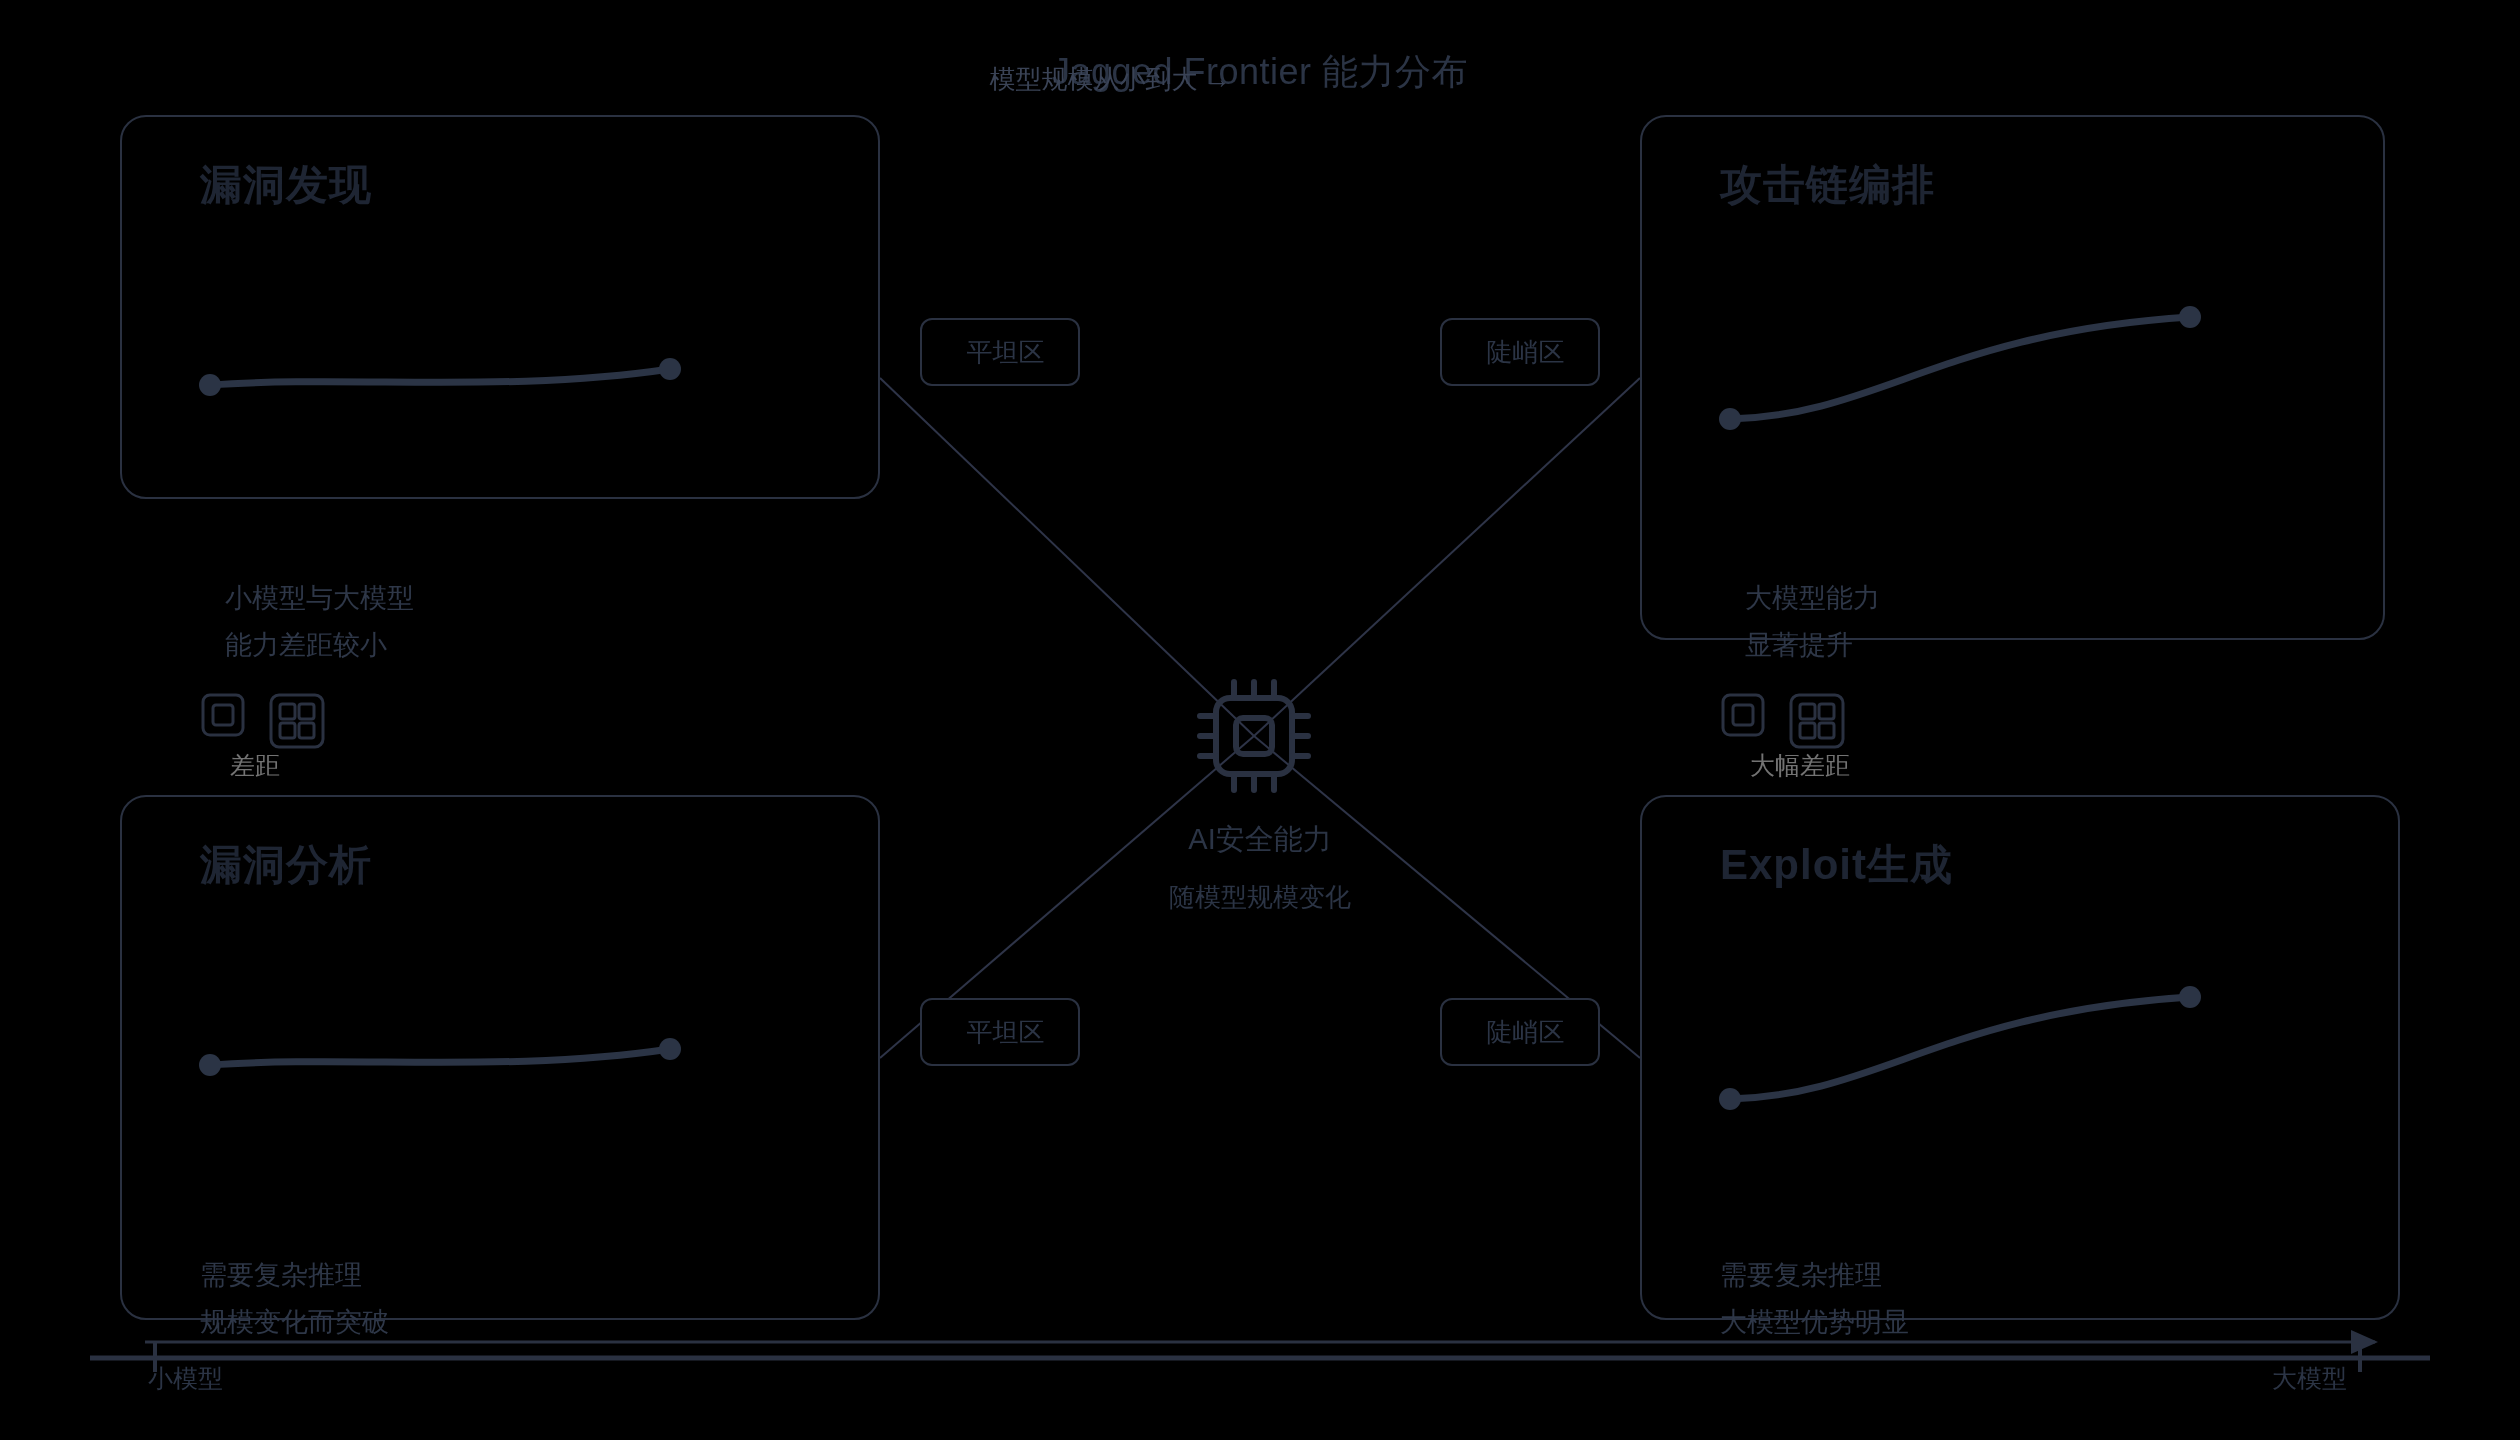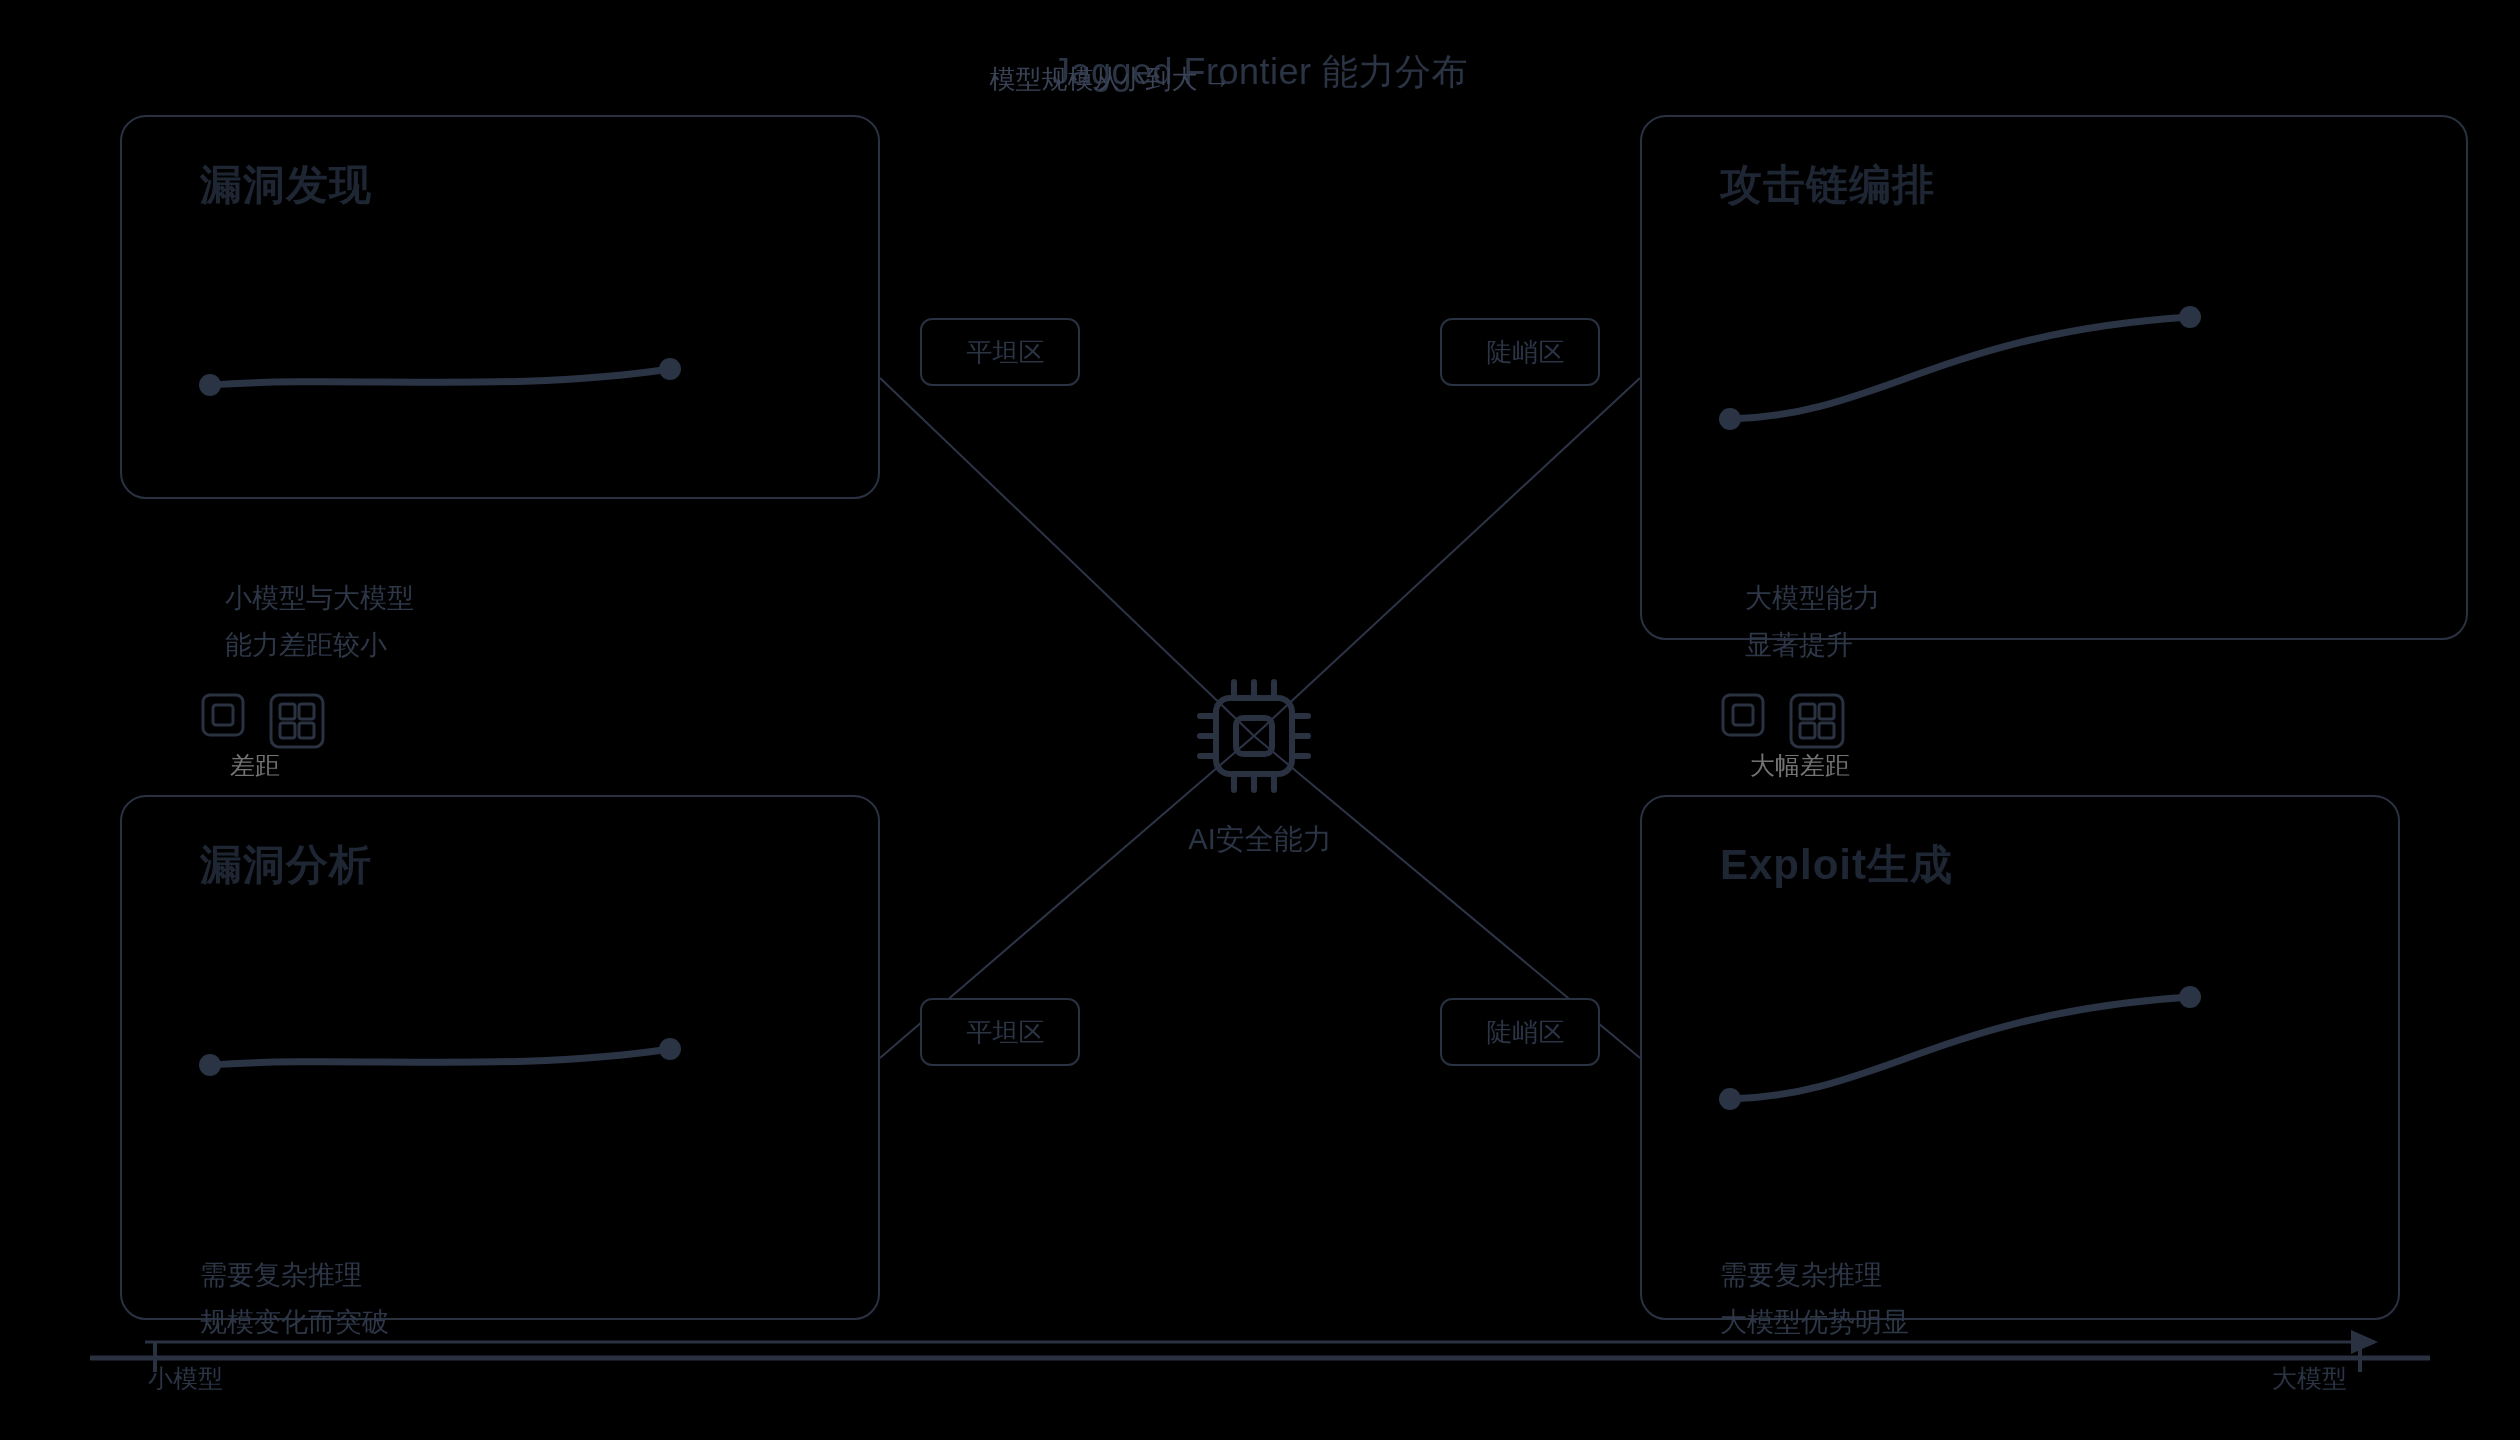--- a/index.html
+++ b/index.html
@@ -50,21 +50,21 @@
 
   
   .card {
     position: absolute;
     border: 2px solid #2a3141;
     border-radius: 26px;
     box-sizing: border-box;
     background: transparent;
   }
   .card-tl { left: 120px;  top: 115px;  width: 760px; height: 384px; }
-  .card-tr { left: 1640px; top: 115px;  width: 828px; height: 525px; }
+  .card-tr { left: 1640px; top: 115px;  width: 745px; height: 525px; }
   .card-bl { left: 120px;  top: 795px;  width: 760px; height: 525px; }
   .card-br { left: 1640px; top: 795px;  width: 760px; height: 525px; }
 
   .card-title {
     position: absolute;
     left: 78px;
     top: 40px;
     font-size: 42px;
     font-weight: bold;
     color: #1e2533;
@@ -296,20 +296,21 @@
     <line x1="64" y1="102" x2="64" y2="118" stroke="#2a3141" stroke-width="6" stroke-linecap="round"></line>
     <line x1="84" y1="102" x2="84" y2="118" stroke="#2a3141" stroke-width="6" stroke-linecap="round"></line>
     <line x1="10" y1="44" x2="26" y2="44" stroke="#2a3141" stroke-width="6" stroke-linecap="round"></line>
     <line x1="10" y1="64" x2="26" y2="64" stroke="#2a3141" stroke-width="6" stroke-linecap="round"></line>
     <line x1="10" y1="84" x2="26" y2="84" stroke="#2a3141" stroke-width="6" stroke-linecap="round"></line>
     <line x1="102" y1="44" x2="118" y2="44" stroke="#2a3141" stroke-width="6" stroke-linecap="round"></line>
     <line x1="102" y1="64" x2="118" y2="64" stroke="#2a3141" stroke-width="6" stroke-linecap="round"></line>
     <line x1="102" y1="84" x2="118" y2="84" stroke="#2a3141" stroke-width="6" stroke-linecap="round"></line>
   </svg>
   <div class="hub-title">AI安全能力</div>
+  <div class="hub-sub">随模型规模变化</div>
 
   <svg class="axis-svg" viewBox="0 0 2520 120">
     <defs>
       <marker id="arrowhead" markerWidth="9" markerHeight="8" refX="8" refY="4" orient="auto">
         <polygon points="0 0, 9 4, 0 8" fill="#2a3141"></polygon>
       </marker>
     </defs>
     <line x1="145" y1="22" x2="2375" y2="22" stroke="#2a3141" stroke-width="3" marker-end="url(#arrowhead)"></line>
     <line x1="90" y1="38" x2="2430" y2="38" stroke="#2a3141" stroke-width="5"></line>
     <line x1="155" y1="22" x2="155" y2="52" stroke="#2a3141" stroke-width="4"></line>

